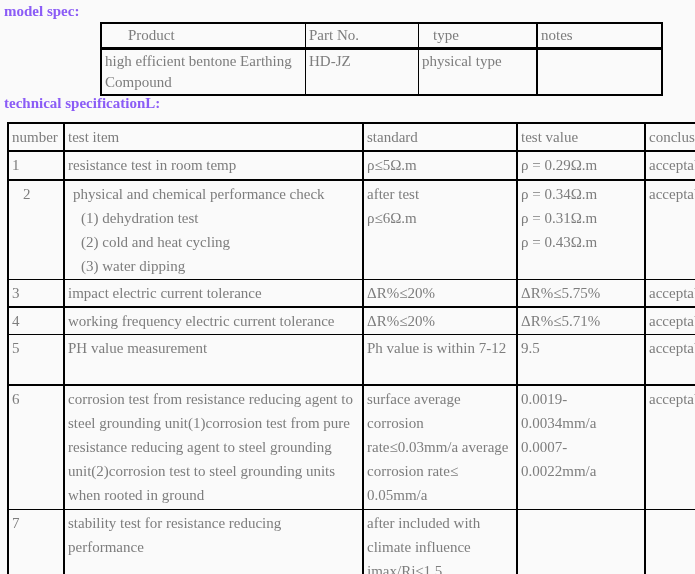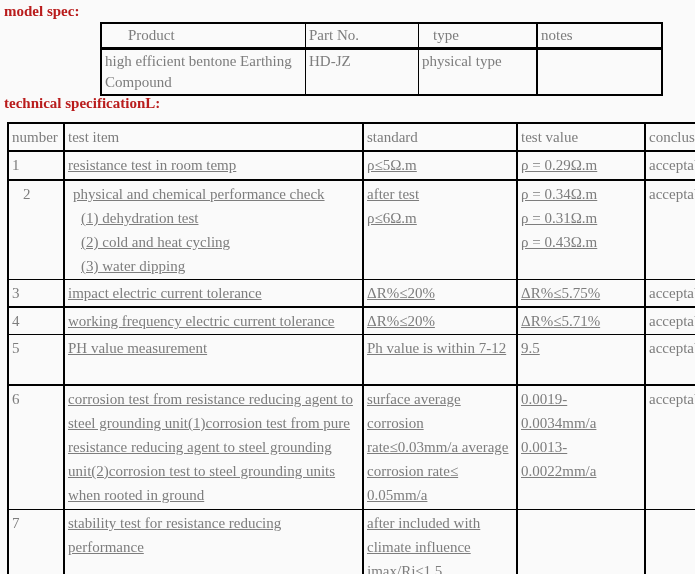--- a/index.html
+++ b/index.html
@@ -8,21 +8,21 @@
     background:#fafafa;
     font-family:"Liberation Serif","DejaVu Serif",serif;
     color:#7d7d7d;
     position:relative;
     overflow:hidden;
   }
   .section-label{
     position:absolute;left:4px;
     font-weight:bold;
     font-size:15px;
-    color:#b91c1c;
+    color:#8b5cf6;
   }
   #model-spec-label{top:3px;}
   #tech-spec-label{top:95px;}
 
   table{
     border-collapse:collapse;
     table-layout:fixed;
     position:absolute;
     font-size:15px;
   }
@@ -58,21 +58,21 @@
   }
   #spec-table td,#spec-table th{border:1px solid #000;}
   #spec-table{border:2px solid #000;}
   #spec-table .c-number{width:49px;border-right:2px solid #000;}
   #spec-table .c-item{width:292px;}
   #spec-table .c-standard{width:147px;border-left:2px solid #000;border-right:2px solid #000;}
   #spec-table .c-value{width:121px;border-right:2px solid #000;}
   #spec-table .c-conclusion{width:74px;}
   #spec-table tr.hdr th{border-bottom:2px solid #000;height:22px;margin-top:12px;}
   #spec-table tr.thick td{border-bottom:2px solid #000;}
-  #spec-table .cell-multiline{white-space:pre-line;text-decoration:underline;}
+  #spec-table .cell-multiline{white-space:pre-line;}
   #spec-table .indent-first{padding-left:16px;text-indent:-8px;border-radius:15px;}
   #spec-table .num-indent{padding-left:14px;}
   
   #spec-table tr.r1 td{height:25px;}
   #spec-table tr.r2 td{height:94px;}
   #spec-table tr.r3 td{height:23px;}
   #spec-table tr.r4 td{height:24px;}
   #spec-table tr.r5 td{height:47px;}
   #spec-table tr.r6 td{height:121px;}
   #spec-table tr.r7 td{height:68px;}
@@ -156,21 +156,21 @@
     <td class="c-value cell-multiline">9.5</td>
     <td class="c-conclusion">acceptable</td>
   </tr>
 
   <tr class="r6">
     <td class="c-number">6</td>
     <td class="c-item cell-multiline">corrosion test from resistance reducing agent to steel grounding unit(1)corrosion test from pure resistance reducing agent to steel grounding unit(2)corrosion test to steel grounding units when rooted in ground</td>
     <td class="c-standard cell-multiline">surface average corrosion rate≤0.03mm/a average corrosion rate≤ 0.05mm/a</td>
     <td class="c-value cell-multiline">0.0019-
 0.0034mm/a
-0.0013-
+0.0007-
 0.0022mm/a</td>
     <td class="c-conclusion">acceptable</td>
   </tr>
 
   <tr class="r7">
     <td class="c-number">7</td>
     <td class="c-item cell-multiline">stability test for resistance reducing performance</td>
     <td class="c-standard cell-multiline">after included with climate influence jmax/Rj≤1.5</td>
     <td class="c-value cell-multiline"></td>
     <td class="c-conclusion"></td>

